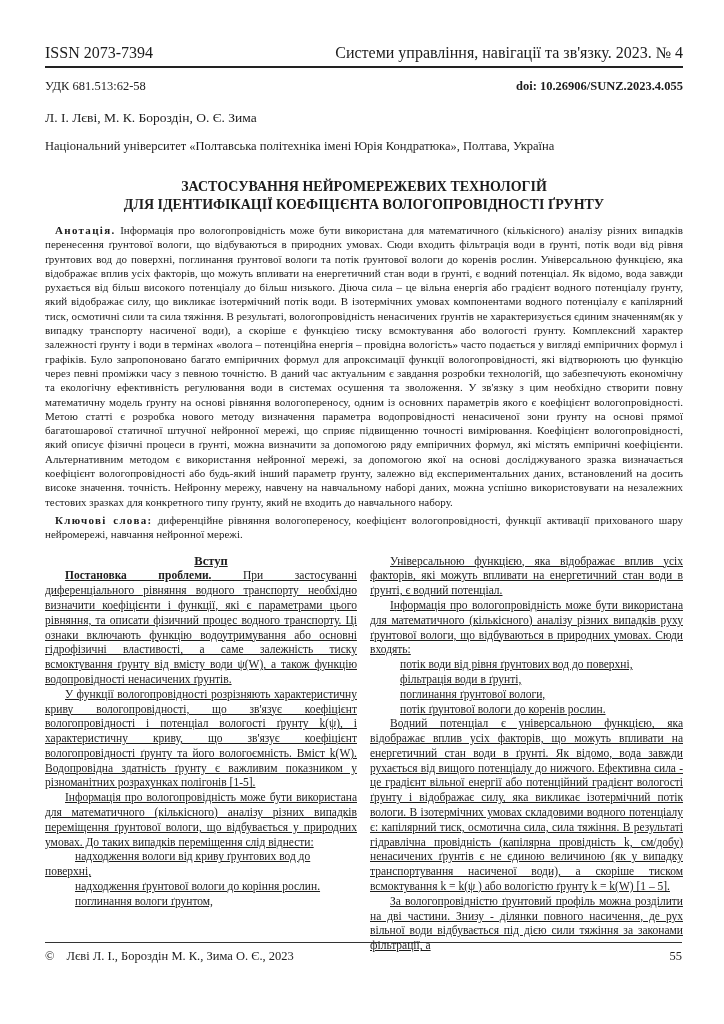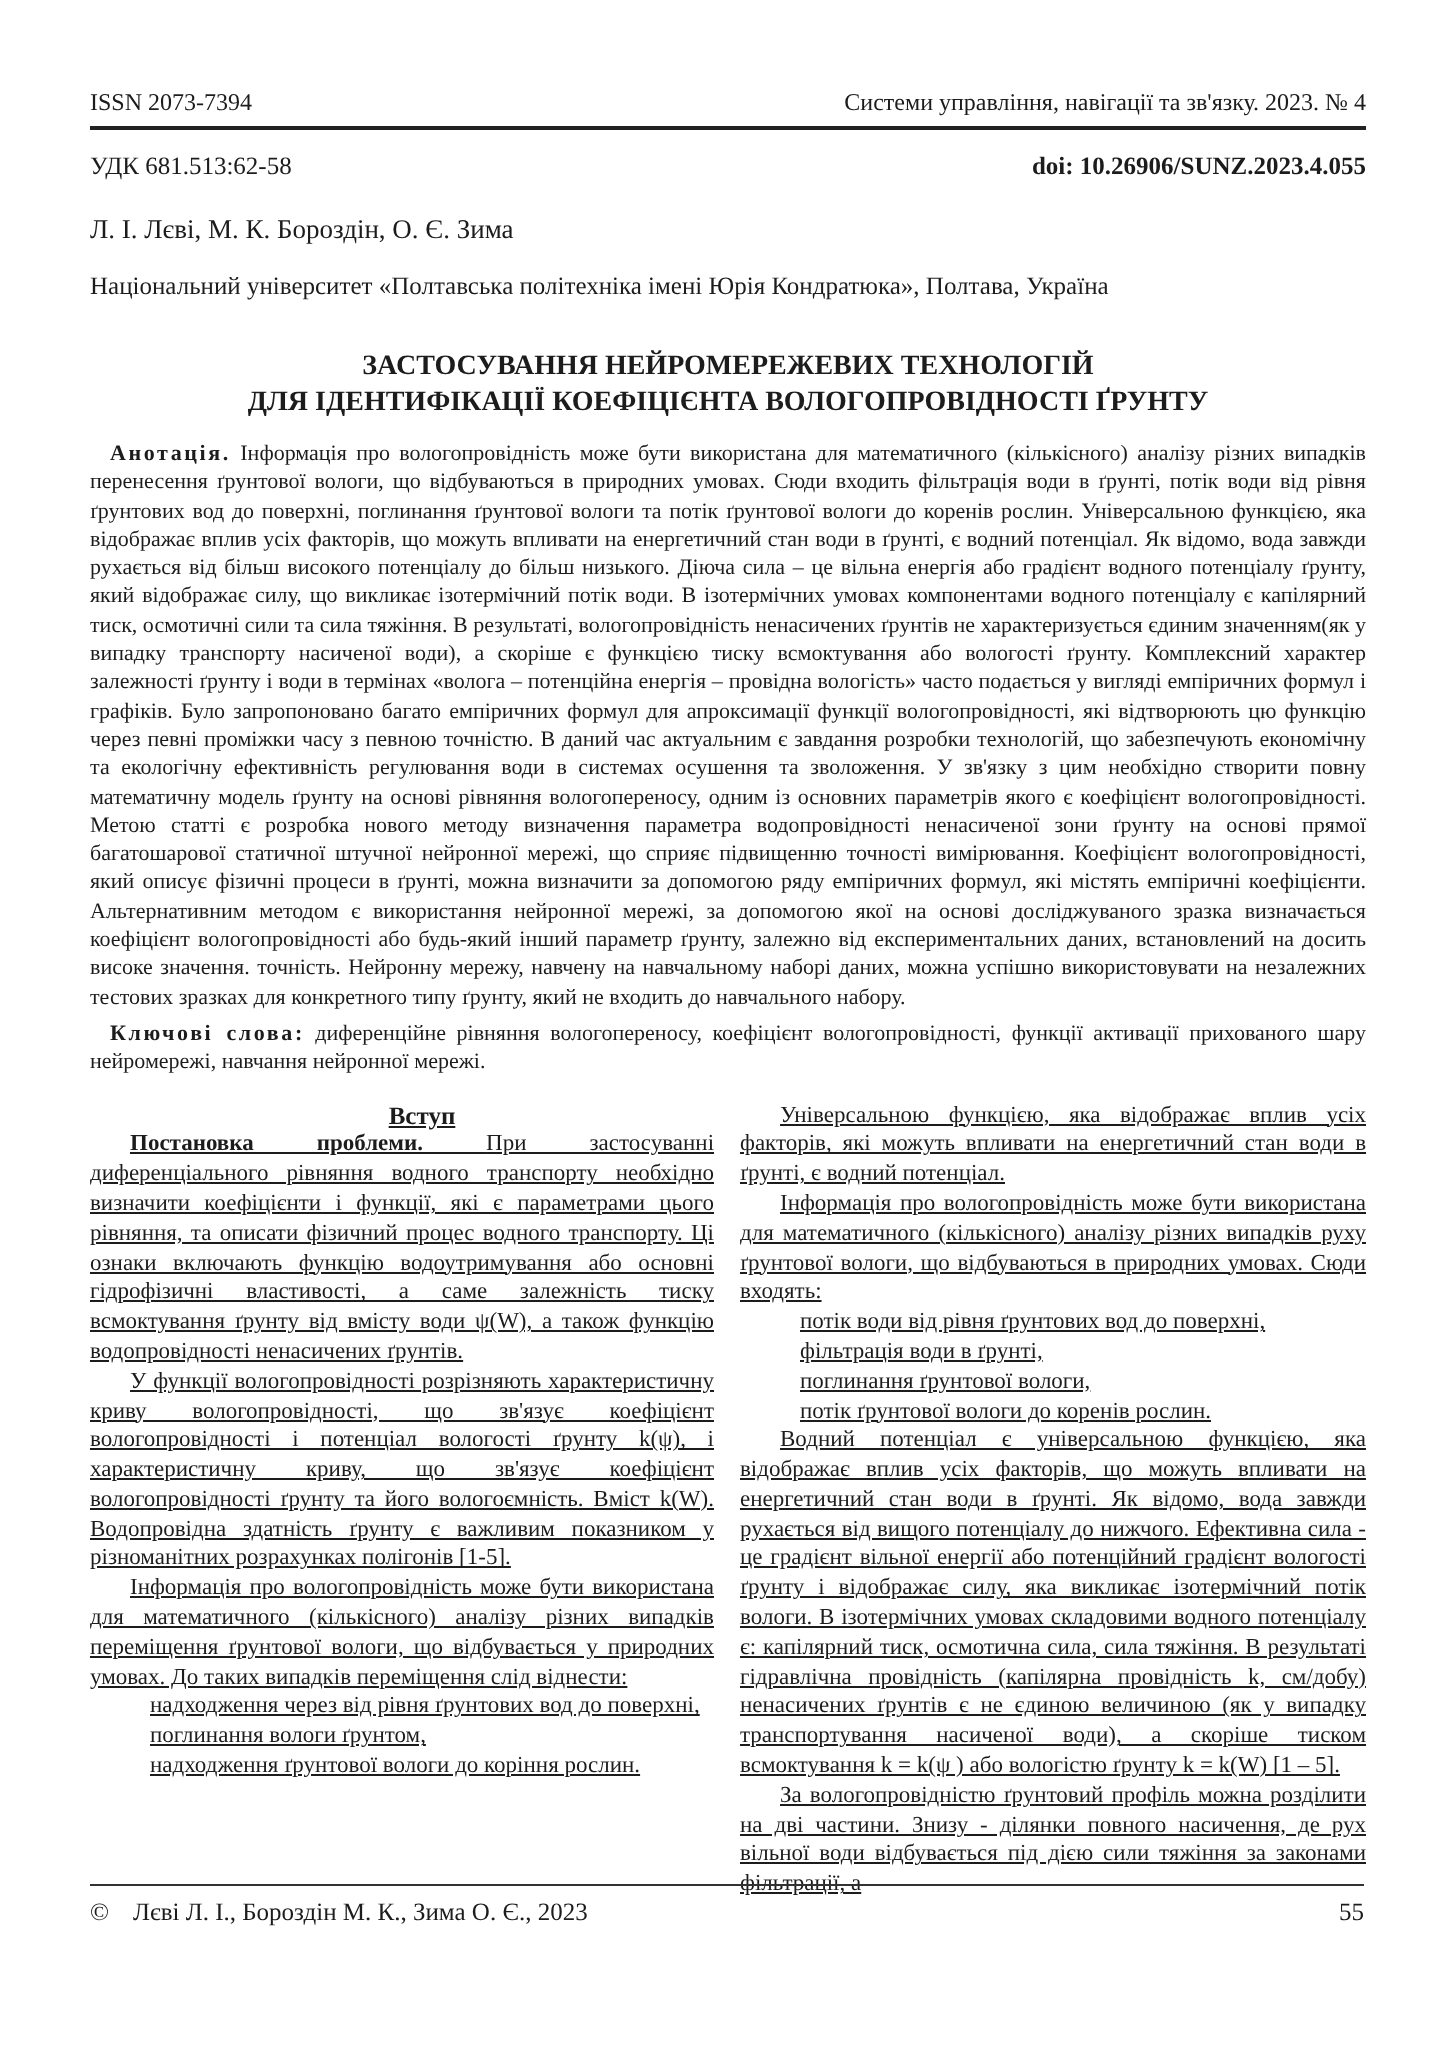--- a/index.html
+++ b/index.html
@@ -7,21 +7,21 @@
     position:relative;
     width:724px; height:1024px;
     margin:0 auto;
     background:#ffffff;
     box-sizing:border-box;
     padding:44px 41px 0 45px;
     font-family:"Liberation Serif", serif;
     color:#1c1c1c;
     overflow:hidden;
   }
-  .header-row { display:flex; justify-content:space-between; align-items:flex-end; font-size:12px; }
+  .header-row { display:flex; justify-content:space-between; align-items:flex-end; font-size:16px; }
   .top-rule { border-bottom:2.5px solid #222; margin-top:4px; }
   .meta-row { display:flex; justify-content:space-between; align-items:baseline; margin-top:11px; font-size:12.5px; }
   .doi { font-weight:bold; }
   .authors { margin-top:16px; font-size:13.5px; }
   .affiliation { margin-top:13px; font-size:12.5px; }
   .title { margin-top:24px; text-align:center; font-weight:bold; font-size:14px; line-height:17.5px; }
   .abstract { margin-top:10px; font-size:11px; line-height:14.3px; text-align:justify; }
   .abstract p { margin:0; text-indent:10px; }
   .ab-label { font-weight:bold; letter-spacing:1.3px; }
   .keywords-p { margin-top:4px !important; }
@@ -71,23 +71,23 @@
     <p class="keywords-p"><span class="ab-label">Ключові слова:</span> <span>диференційне рівняння вологопереносу, коефіцієнт вологопровідності, функції активації прихованого шару нейромережі, навчання нейронної мережі.</span></p>
   </div>
 
   <div class="columns">
 
     <div class="col-left">
       <p class="col-heading">Вступ</p>
       <p><span class="lead">Постановка проблеми.</span> <span>При застосуванні диференціального рівняння водного транспорту необхідно визначити коефіцієнти і функції, які є параметрами цього рівняння, та описати фізичний процес водного транспорту. Ці ознаки включають функцію водоутримування або основні гідрофізичні властивості, а саме залежність тиску всмоктування ґрунту від вмісту води ψ(W), а також функцію водопровідності ненасичених ґрунтів.</span></p>
       <p>У функції вологопровідності розрізняють характеристичну криву вологопровідності, що зв'язує коефіцієнт вологопровідності і потенціал вологості ґрунту k(ψ), і характеристичну криву, що зв'язує коефіцієнт вологопровідності ґрунту та його вологоємність. Вміст k(W). Водопровідна здатність ґрунту є важливим показником у різноманітних розрахунках полігонів [1-5].</p>
       <p>Інформація про вологопровідність може бути використана для математичного (кількісного) аналізу різних випадків переміщення ґрунтової вологи, що відбувається у природних умовах. До таких випадків переміщення слід віднести:</p>
-      <p class="list">надходження через від рівня ґрунтових вод до поверхні,</p>
+      <p class="list">надходження вологи від криву ґрунтових вод до поверхні,</p>
+      <p class="list">надходження ґрунтової вологи до коріння рослин.</p>
       <p class="list">поглинання вологи ґрунтом,</p>
-      <p class="list">надходження ґрунтової вологи до коріння рослин.</p>
     </div>
 
     <div class="col-right">
       <p>Універсальною функцією, яка відображає вплив усіх факторів, які можуть впливати на енергетичний стан води в ґрунті, є водний потенціал.</p>
       <p>Інформація про вологопровідність може бути використана для математичного (кількісного) аналізу різних випадків руху ґрунтової вологи, що відбуваються в природних умовах. Сюди входять:</p>
       <p class="list">потік води від рівня ґрунтових вод до поверхні,</p>
       <p class="list">фільтрація води в ґрунті,</p>
       <p class="list">поглинання ґрунтової вологи,</p>
       <p class="list">потік ґрунтової вологи до коренів рослин.</p>
       <p>Водний потенціал є універсальною функцією, яка відображає вплив усіх факторів, що можуть впливати на енергетичний стан води в ґрунті. Як відомо, вода завжди рухається від вищого потенціалу до нижчого. Ефективна сила - це градієнт вільної енергії або потенційний градієнт вологості ґрунту і відображає силу, яка викликає ізотермічний потік вологи. В ізотермічних умовах складовими водного потенціалу є: капілярний тиск, осмотична сила, сила тяжіння. В результаті гідравлічна провідність (капілярна провідність k, см/добу) ненасичених ґрунтів є не єдиною величиною (як у випадку транспортування насиченої води), а скоріше тиском всмоктування k = k(ψ ) або вологістю ґрунту k = k(W) [1 – 5].</p>

